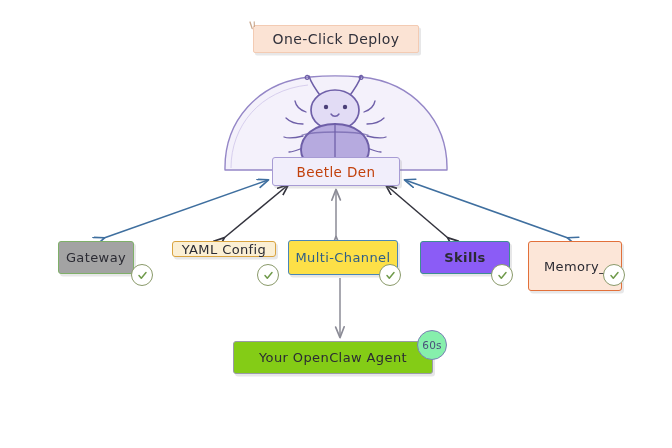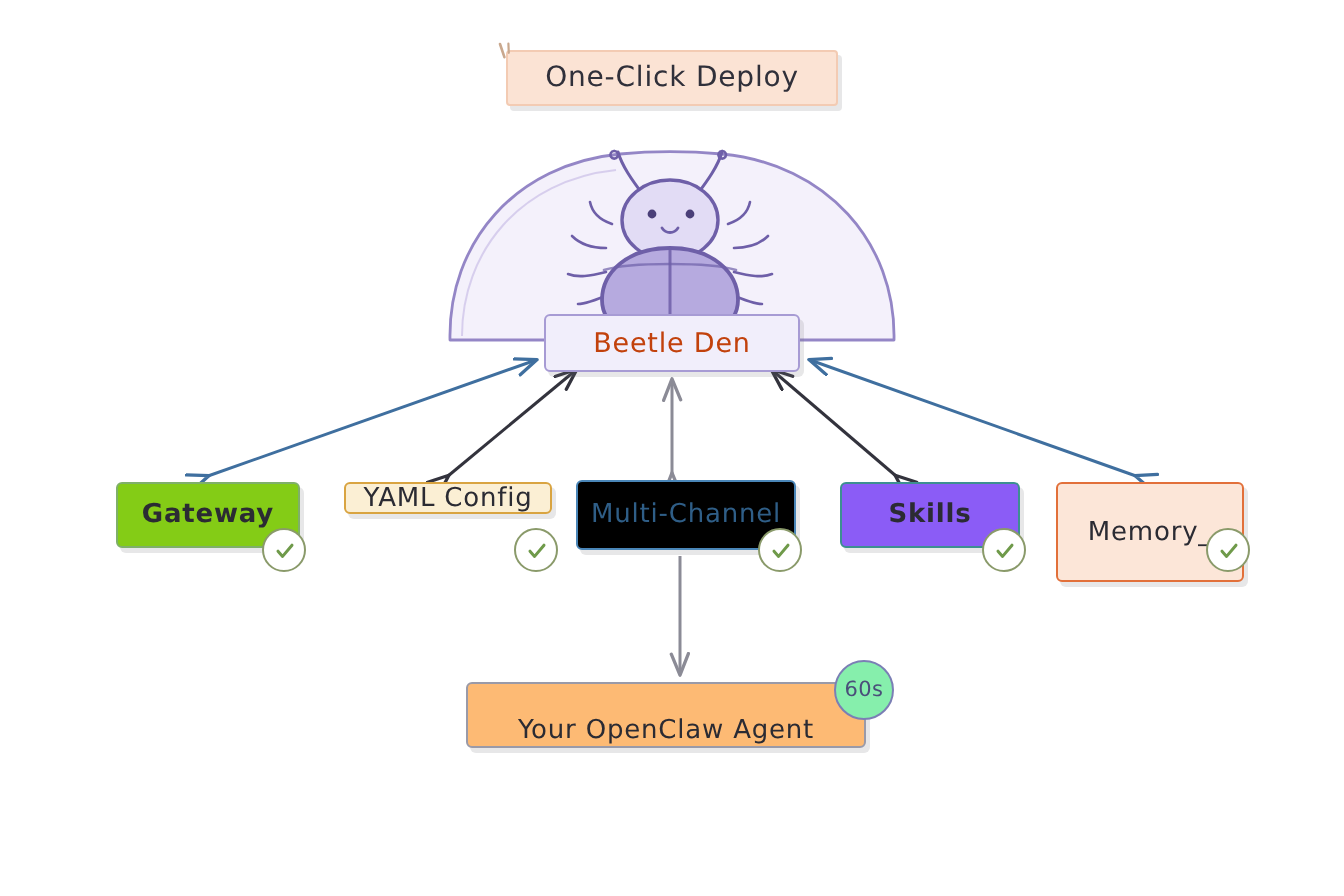--- a/index.html
+++ b/index.html
@@ -68,44 +68,44 @@
     height: 29px;
     background: #f1eefb;
     border-color: #a79bd4;
   }
   #hub-node .node-label {
     color: #c2410c;
     font-size: 13.5px;
   }
   
   #node-gateway {
-    left: 58px; top: 241px; width: 92px; height: 33px;
-    background: #84cc16; border-color: #7fb069; font-weight: bold;
+    left: 58px; top: 241px; width: 76px; height: 33px;
+    background: #a3a3a3; border-color: #7fb069;
   }
   #node-yaml {
     left: 172px; top: 241px; width: 104px; height: 16px;
     background: #fbefd4; border-color: #d9a441;
   }
   #node-multichannel {
     left: 288px; top: 240px; width: 110px; height: 35px;
-    background: #000000; border-color: #4a86b8;
+    background: #fde047; border-color: #4a86b8;
   }
   #node-multichannel .node-label { color: #2f5e87; }
   #node-skills {
     left: 420px; top: 241px; width: 90px; height: 33px;
     background: #8b5cf6; border-color: #3d8f91; font-weight: bold;
   }
   #node-memory {
     left: 528px; top: 241px; width: 94px; height: 50px;
     background: #fce6d8; border-color: #e2703a;
   }
   
   #node-agent {
     left: 233px; top: 341px; width: 200px; height: 33px;
-    background: #fdba74; border-color: #9a9aa8; align-items: flex-end;
+    background: #84cc16; border-color: #9a9aa8;
   }
   
   .check-badge {
     position: absolute;
     width: 20px;
     height: 20px;
     border-radius: 50%;
     background: #ffffff;
     border: 1.4px solid #8a9a6a;
     display: flex;

